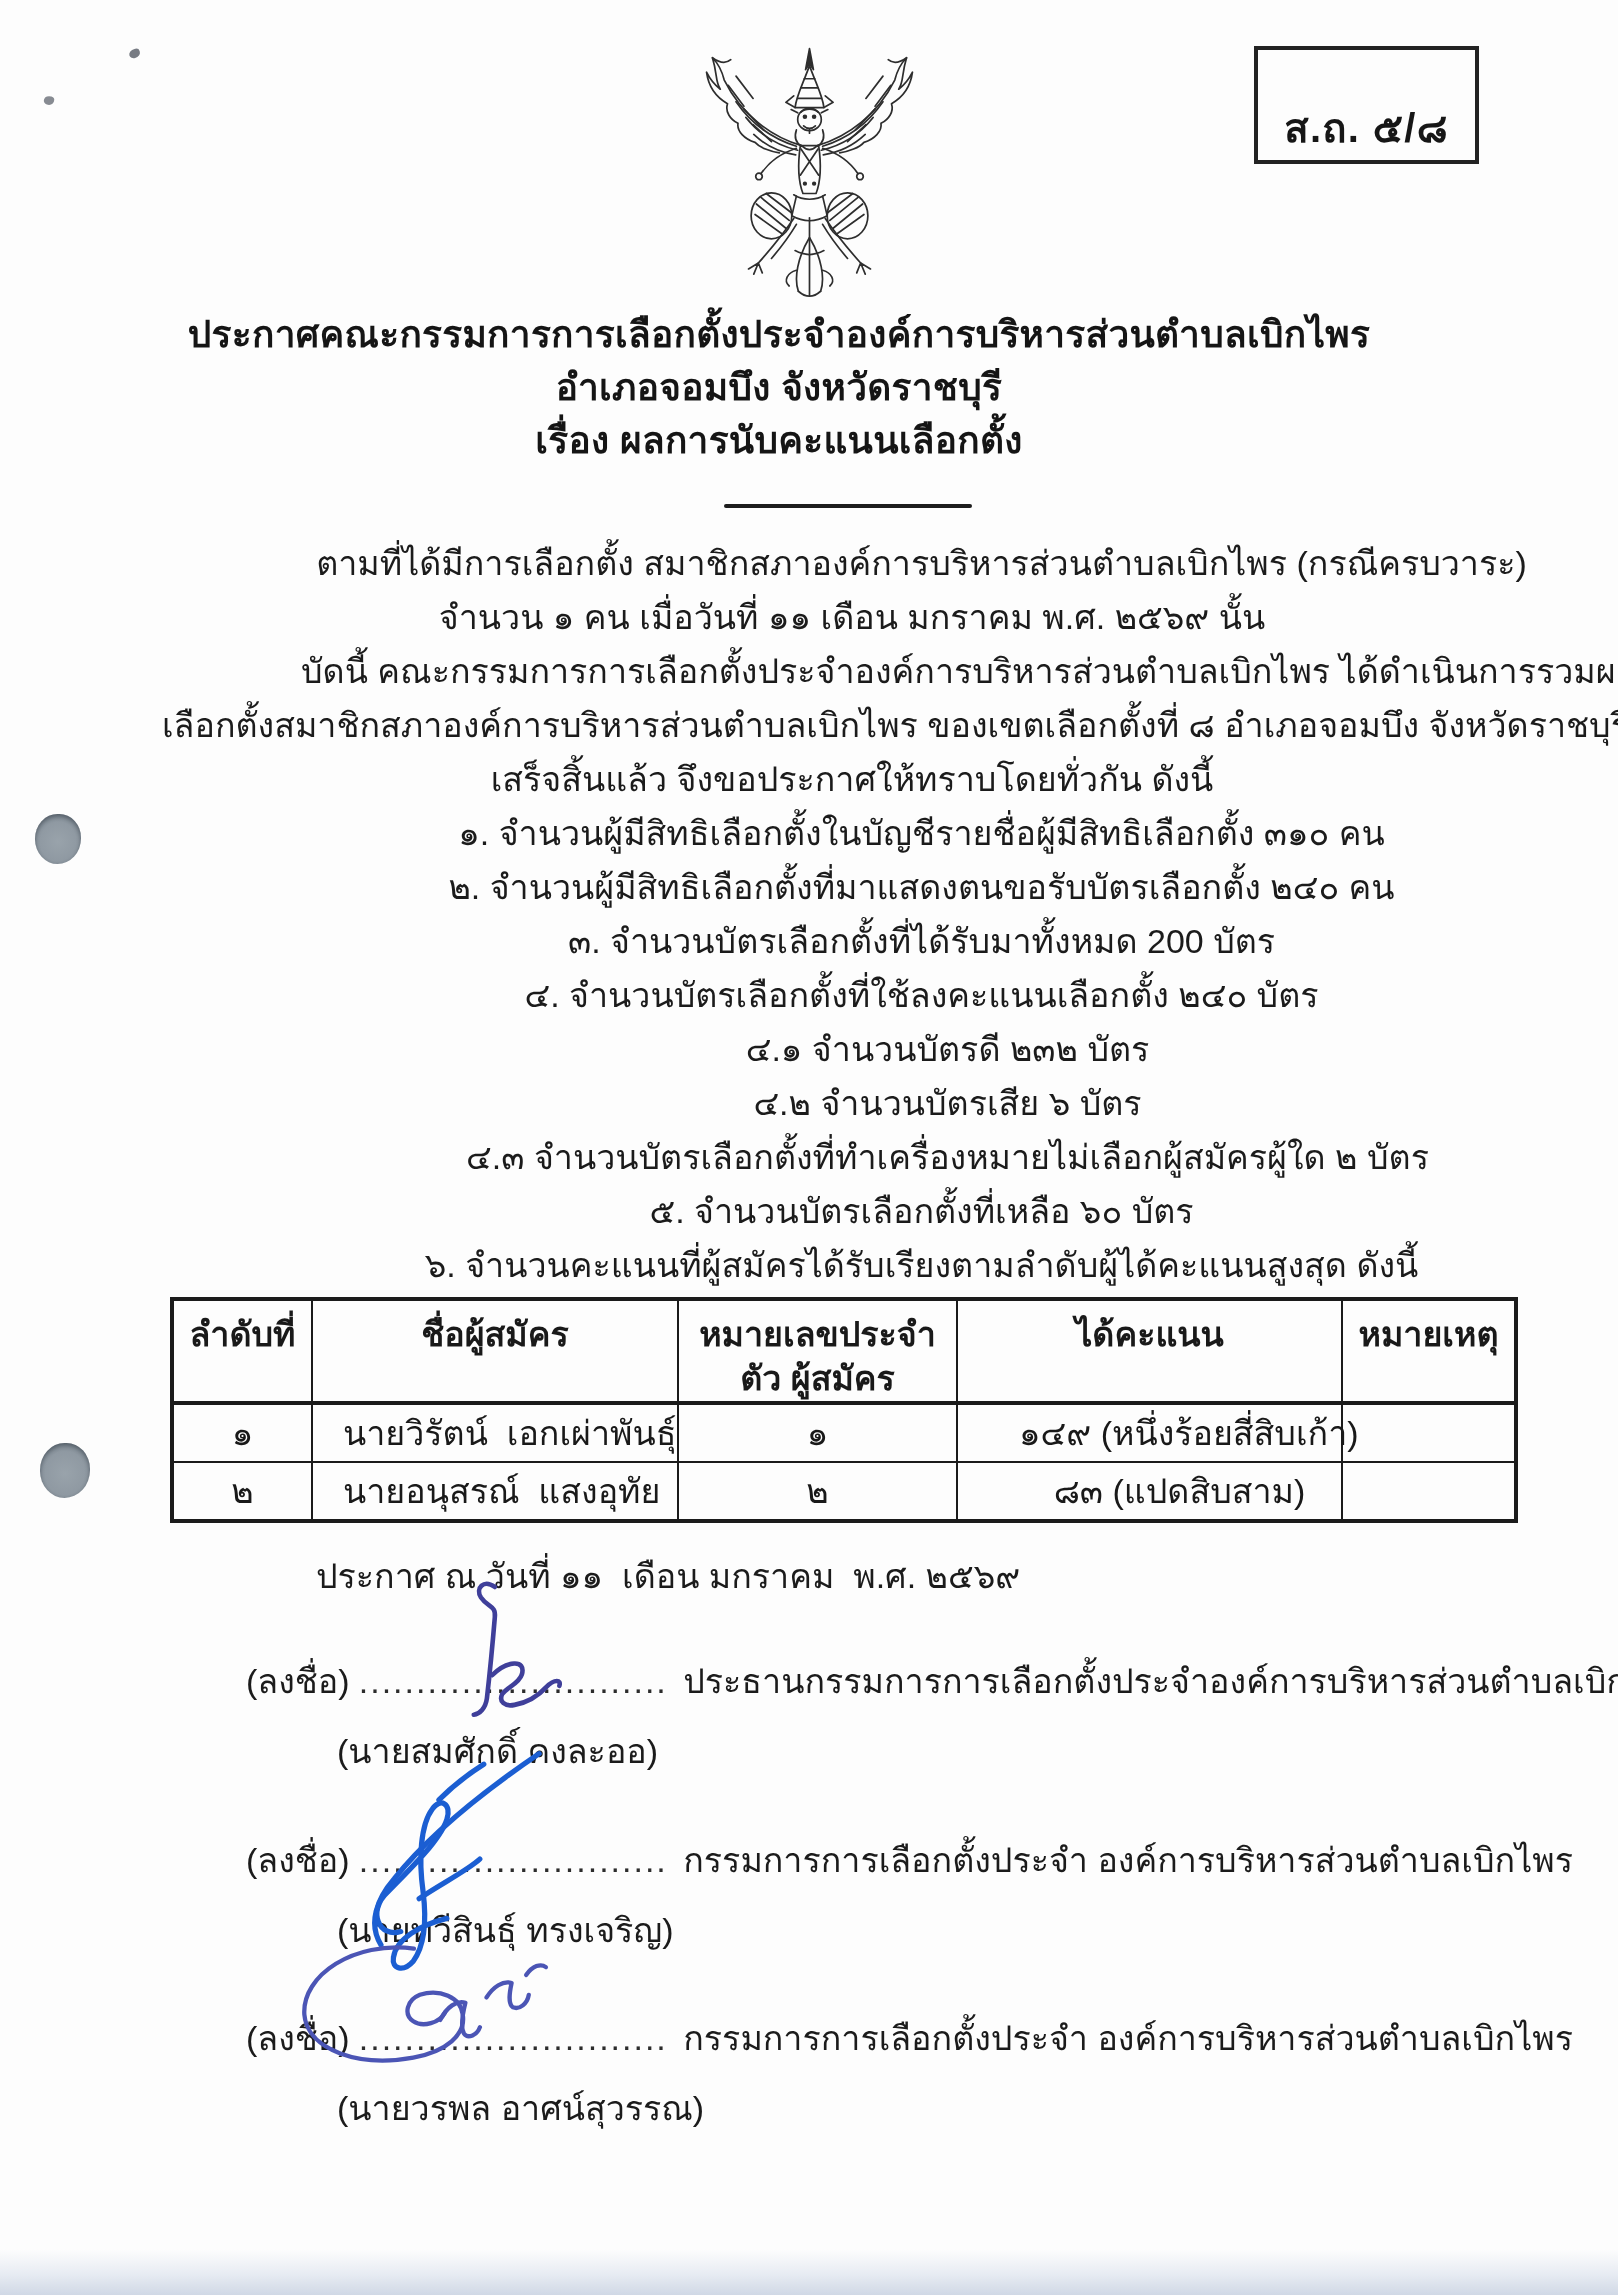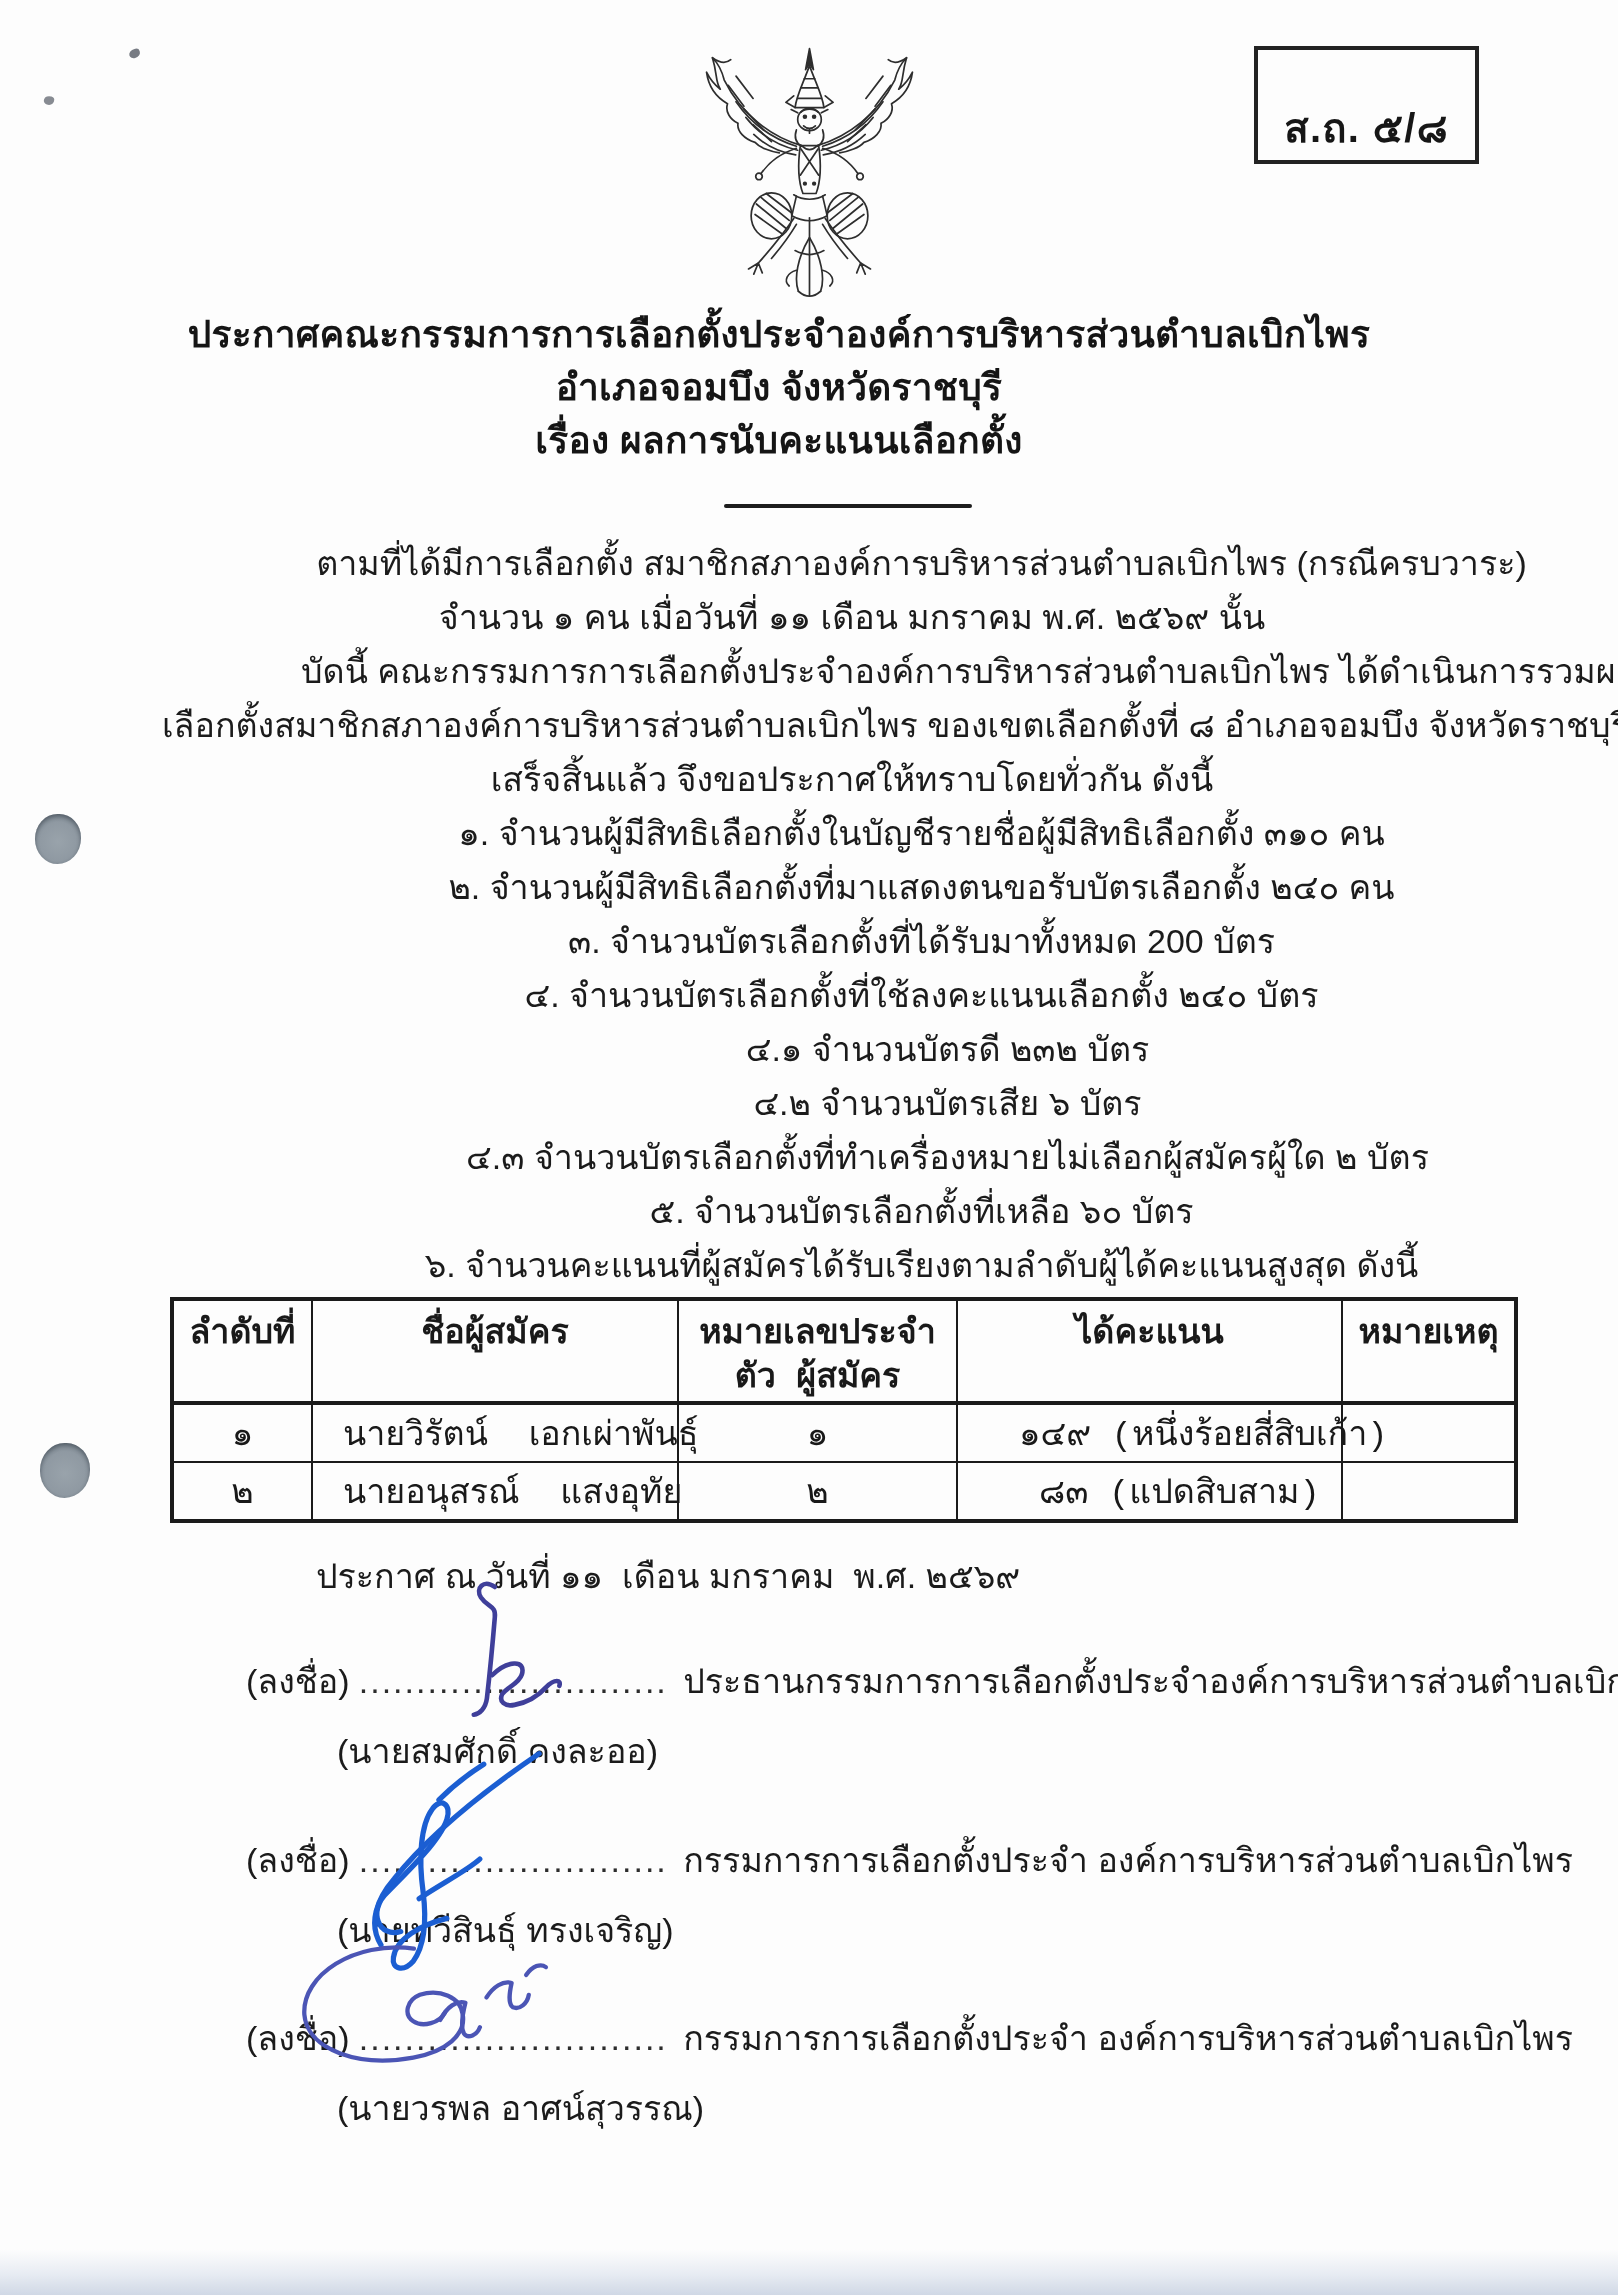--- a/index.html
+++ b/index.html
@@ -41,21 +41,20 @@
   .bline{height:54px; line-height:54px; white-space:pre;}
   .bline.indent{padding-left:139px;}
   .bline.item{padding-left:139px;}
   .bline.subitem{padding-left:191px;}
   
   table.results{
     position:absolute; left:170px; top:1297px; width:1344px;
     border-collapse:collapse; table-layout:fixed;
     font-size:34px; color:#191919;
     border:4px solid #1b1b1b;
-    font-family:Liberation Mono, monospace;
   }
   table.results th, table.results td{
     border:2px solid #1b1b1b; box-sizing:border-box; white-space:pre;
   }
   table.results th{
     height:99px; vertical-align:top; padding-top:10.6px;
     font-weight:bold; text-align:center; line-height:44px;
     border-bottom:4.6px solid #1b1b1b; white-space:normal;
   }
   table.results td{height:53px; text-align:center; vertical-align:middle;}

